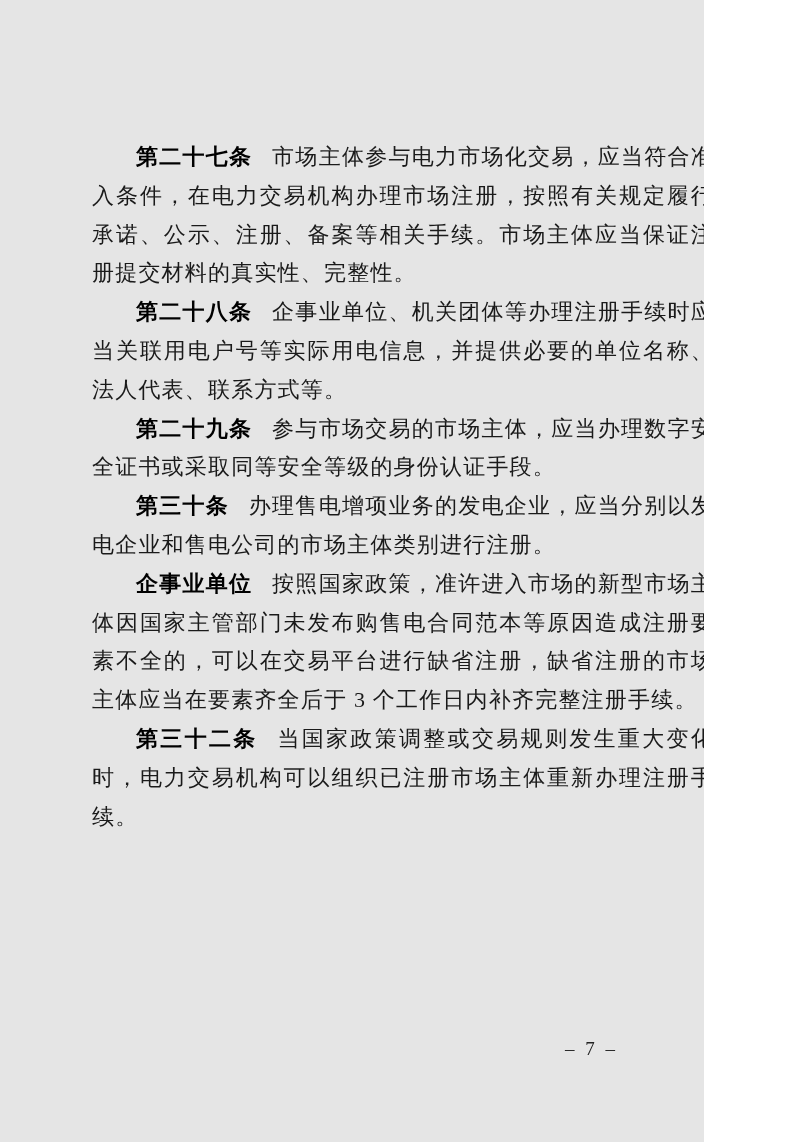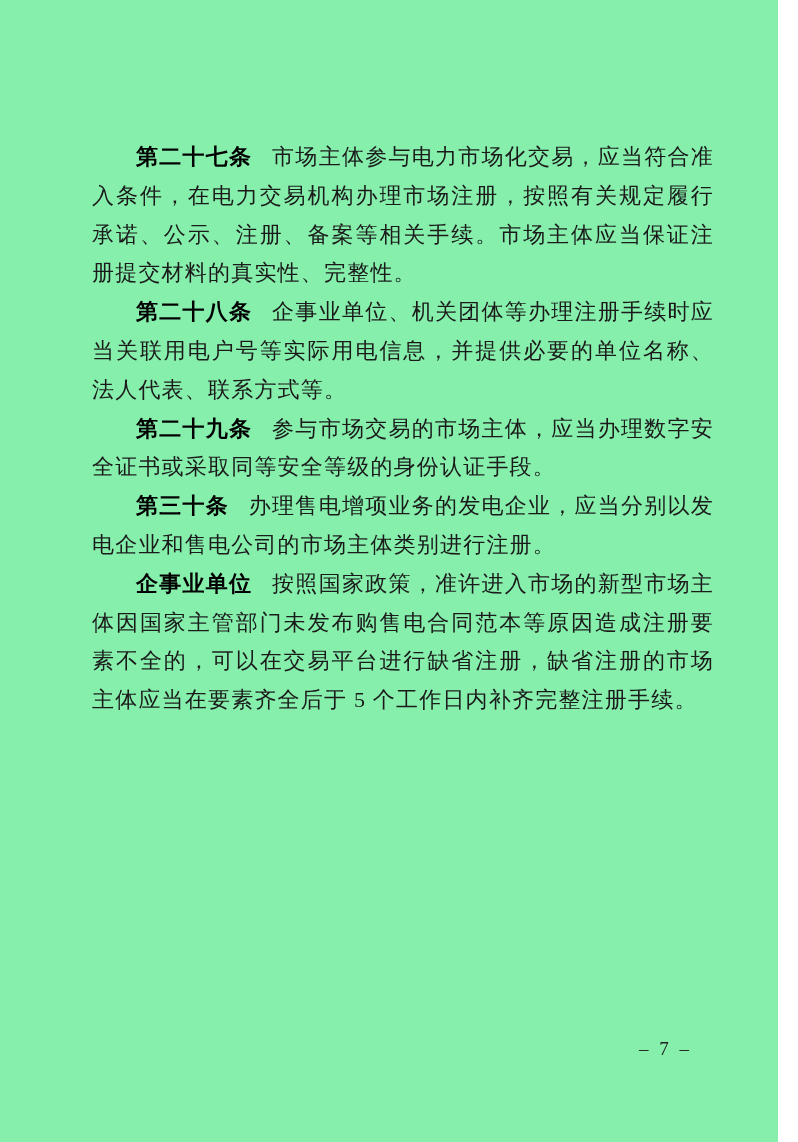--- a/index.html
+++ b/index.html
@@ -2,23 +2,23 @@
 <html><head>
 <meta charset="utf-8">
 <style>
   html, body {
     margin: 0;
     padding: 0;
     background: #ffffff;
   }
   .page {
     position: relative;
-    width: 778px;
+    width: 704px;
     height: 1142px;
-    background: #86efac;
+    background: #e5e5e5;
     overflow: hidden;
     font-family: "Liberation Serif", serif;
   }
   .content {
     position: absolute;
     left: 92px;
     top: 138px;
     width: 622px;
   }
   .para {
@@ -63,22 +63,25 @@
 
     <p class="para">
       <span class="term">第二十九条</span><span>参与市场交易的市场主体，应当办理数字安全证书或采取同等安全等级的身份认证手段。</span>
     </p>
 
     <p class="para">
       <span class="term">第三十条</span><span>办理售电增项业务的发电企业，应当分别以发电企业和售电公司的市场主体类别进行注册。</span>
     </p>
 
     <p class="para">
-      <span class="term">企事业单位</span><span>按照国家政策，准许进入市场的新型市场主体因国家主管部门未发布购售电合同范本等原因造成注册要素不全的，可以在交易平台进行缺省注册，缺省注册的市场主体应当在要素齐全后于 5 个工作日内补齐完整注册手续。</span>
+      <span class="term">企事业单位</span><span>按照国家政策，准许进入市场的新型市场主体因国家主管部门未发布购售电合同范本等原因造成注册要素不全的，可以在交易平台进行缺省注册，缺省注册的市场主体应当在要素齐全后于 3 个工作日内补齐完整注册手续。</span>
     </p>
 
+    <p class="para">
+      <span class="term">第三十二条</span><span>当国家政策调整或交易规则发生重大变化时，电力交易机构可以组织已注册市场主体重新办理注册手续。</span>
+    </p>
 
 
 
   </div>
 
   <div class="pageno">– 7 –</div>
 </div>
 
 </body></html>

